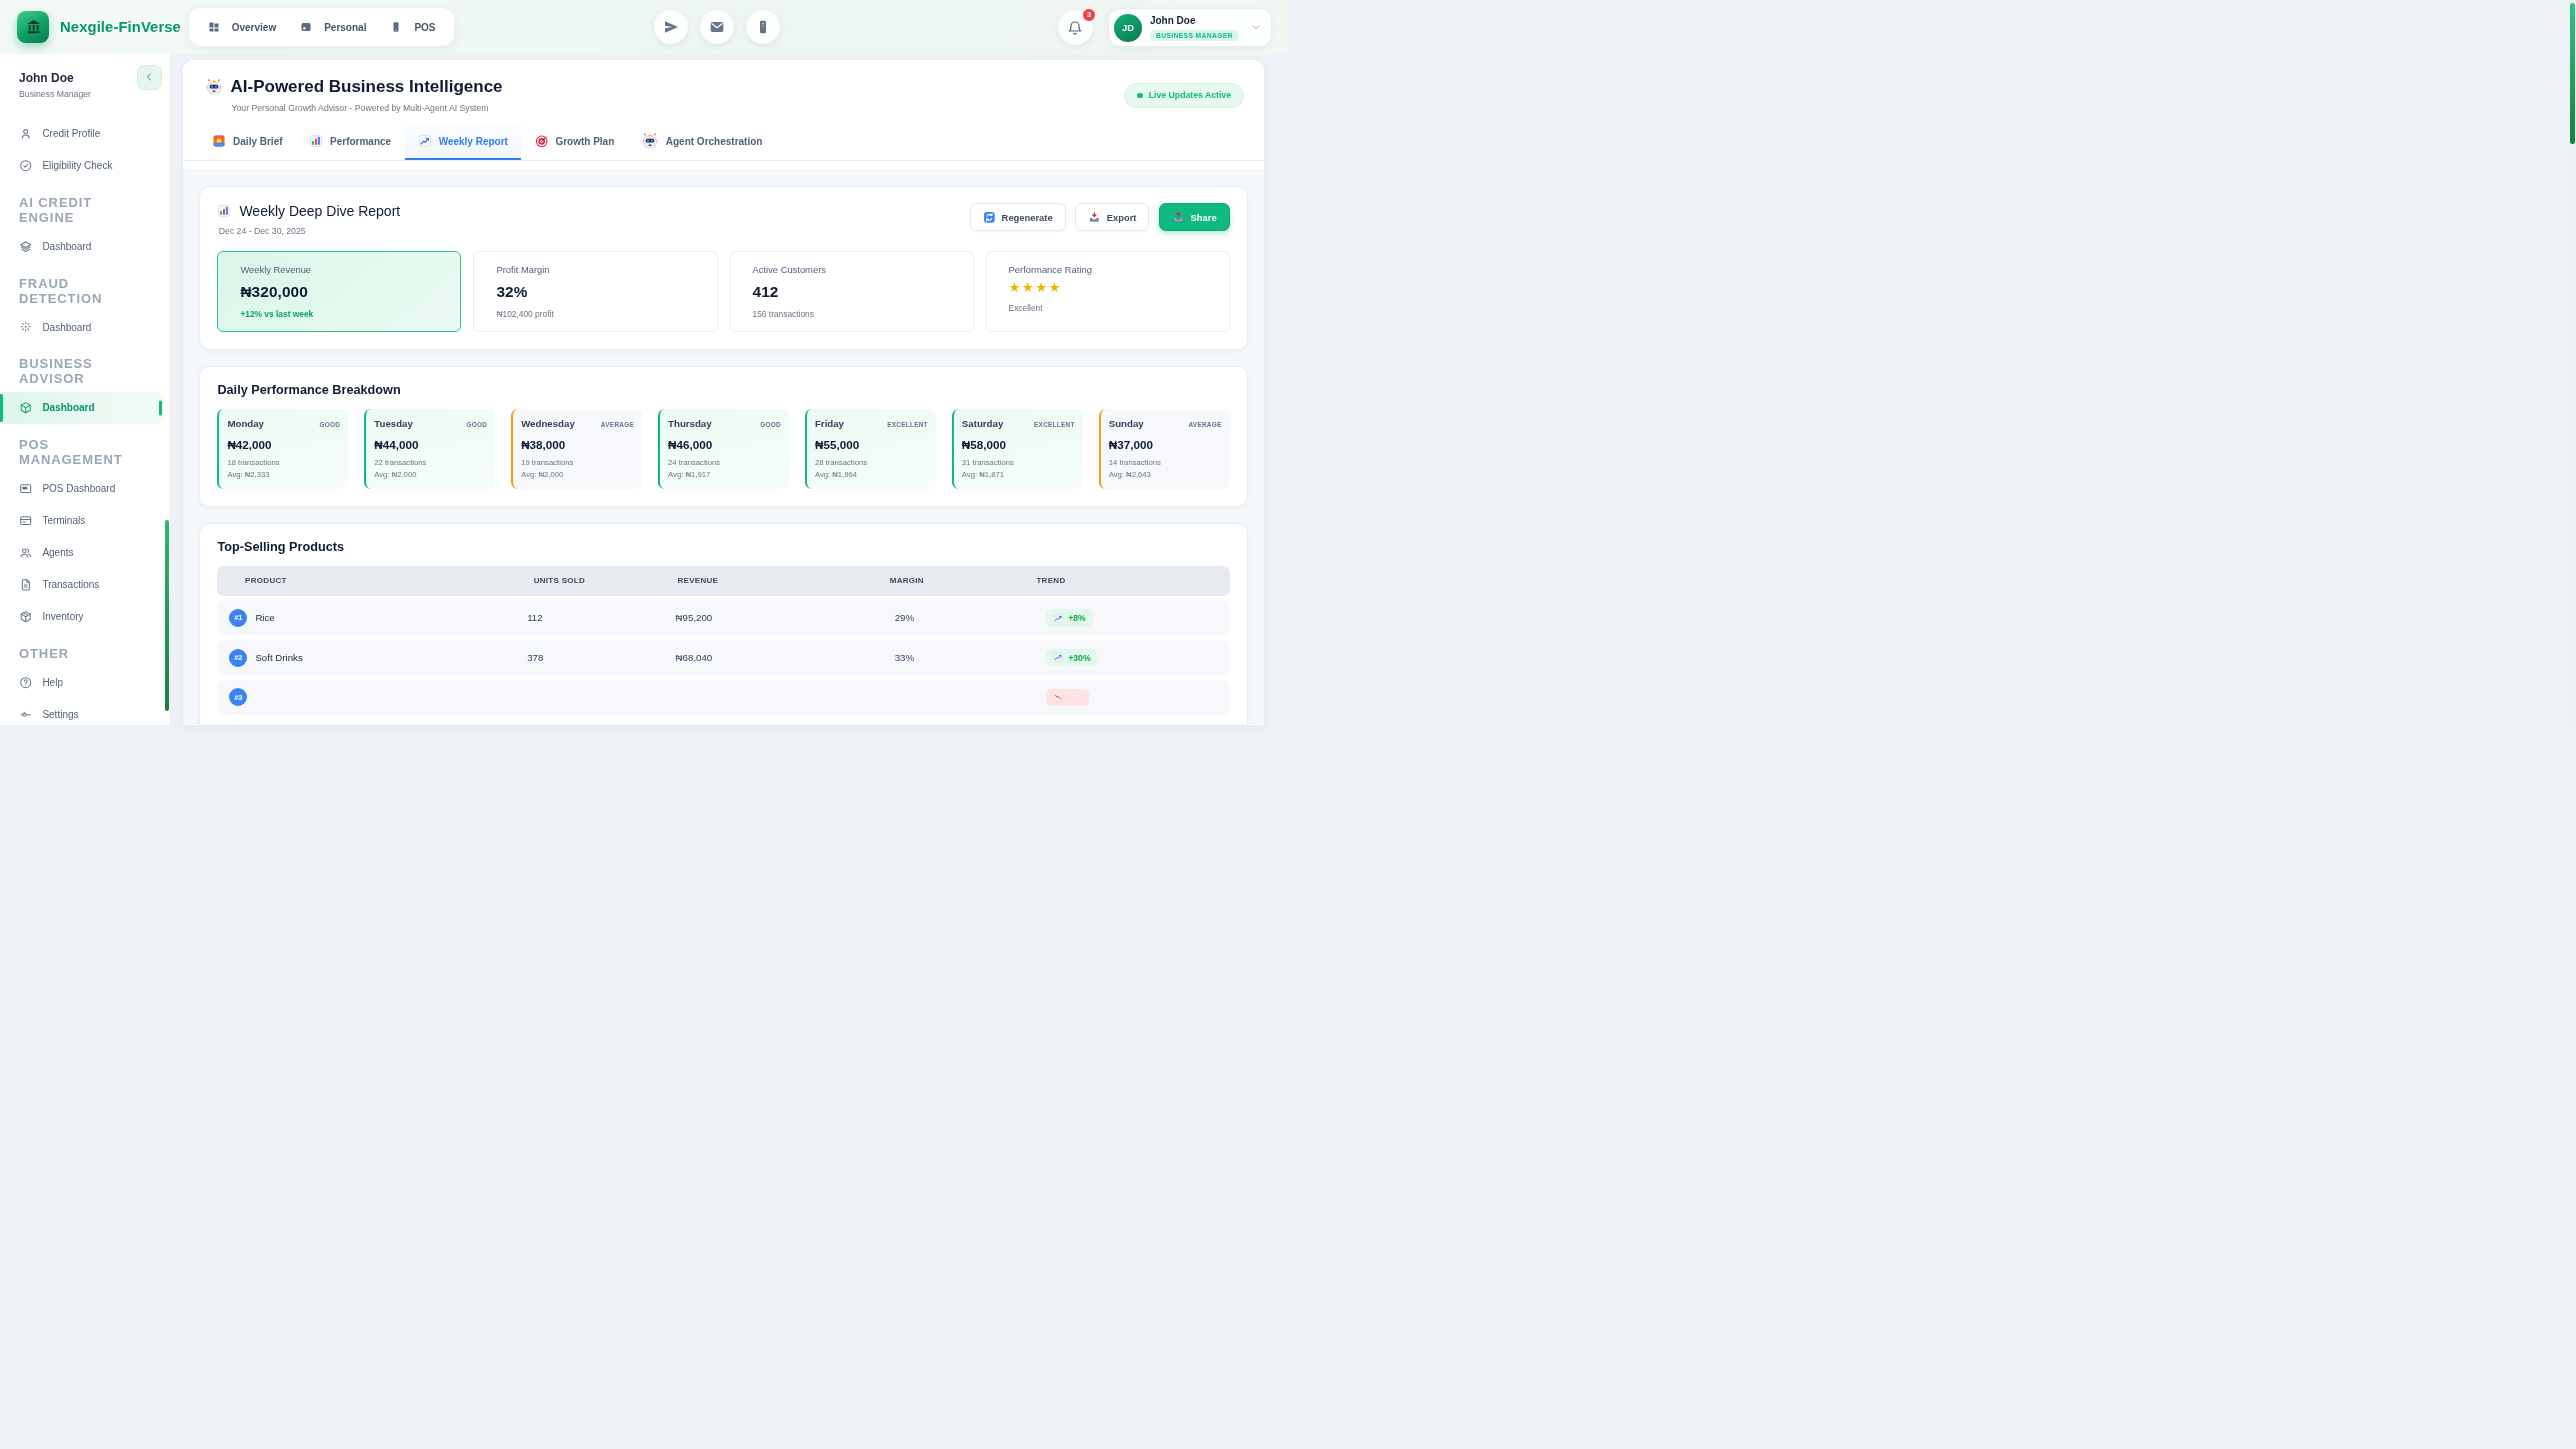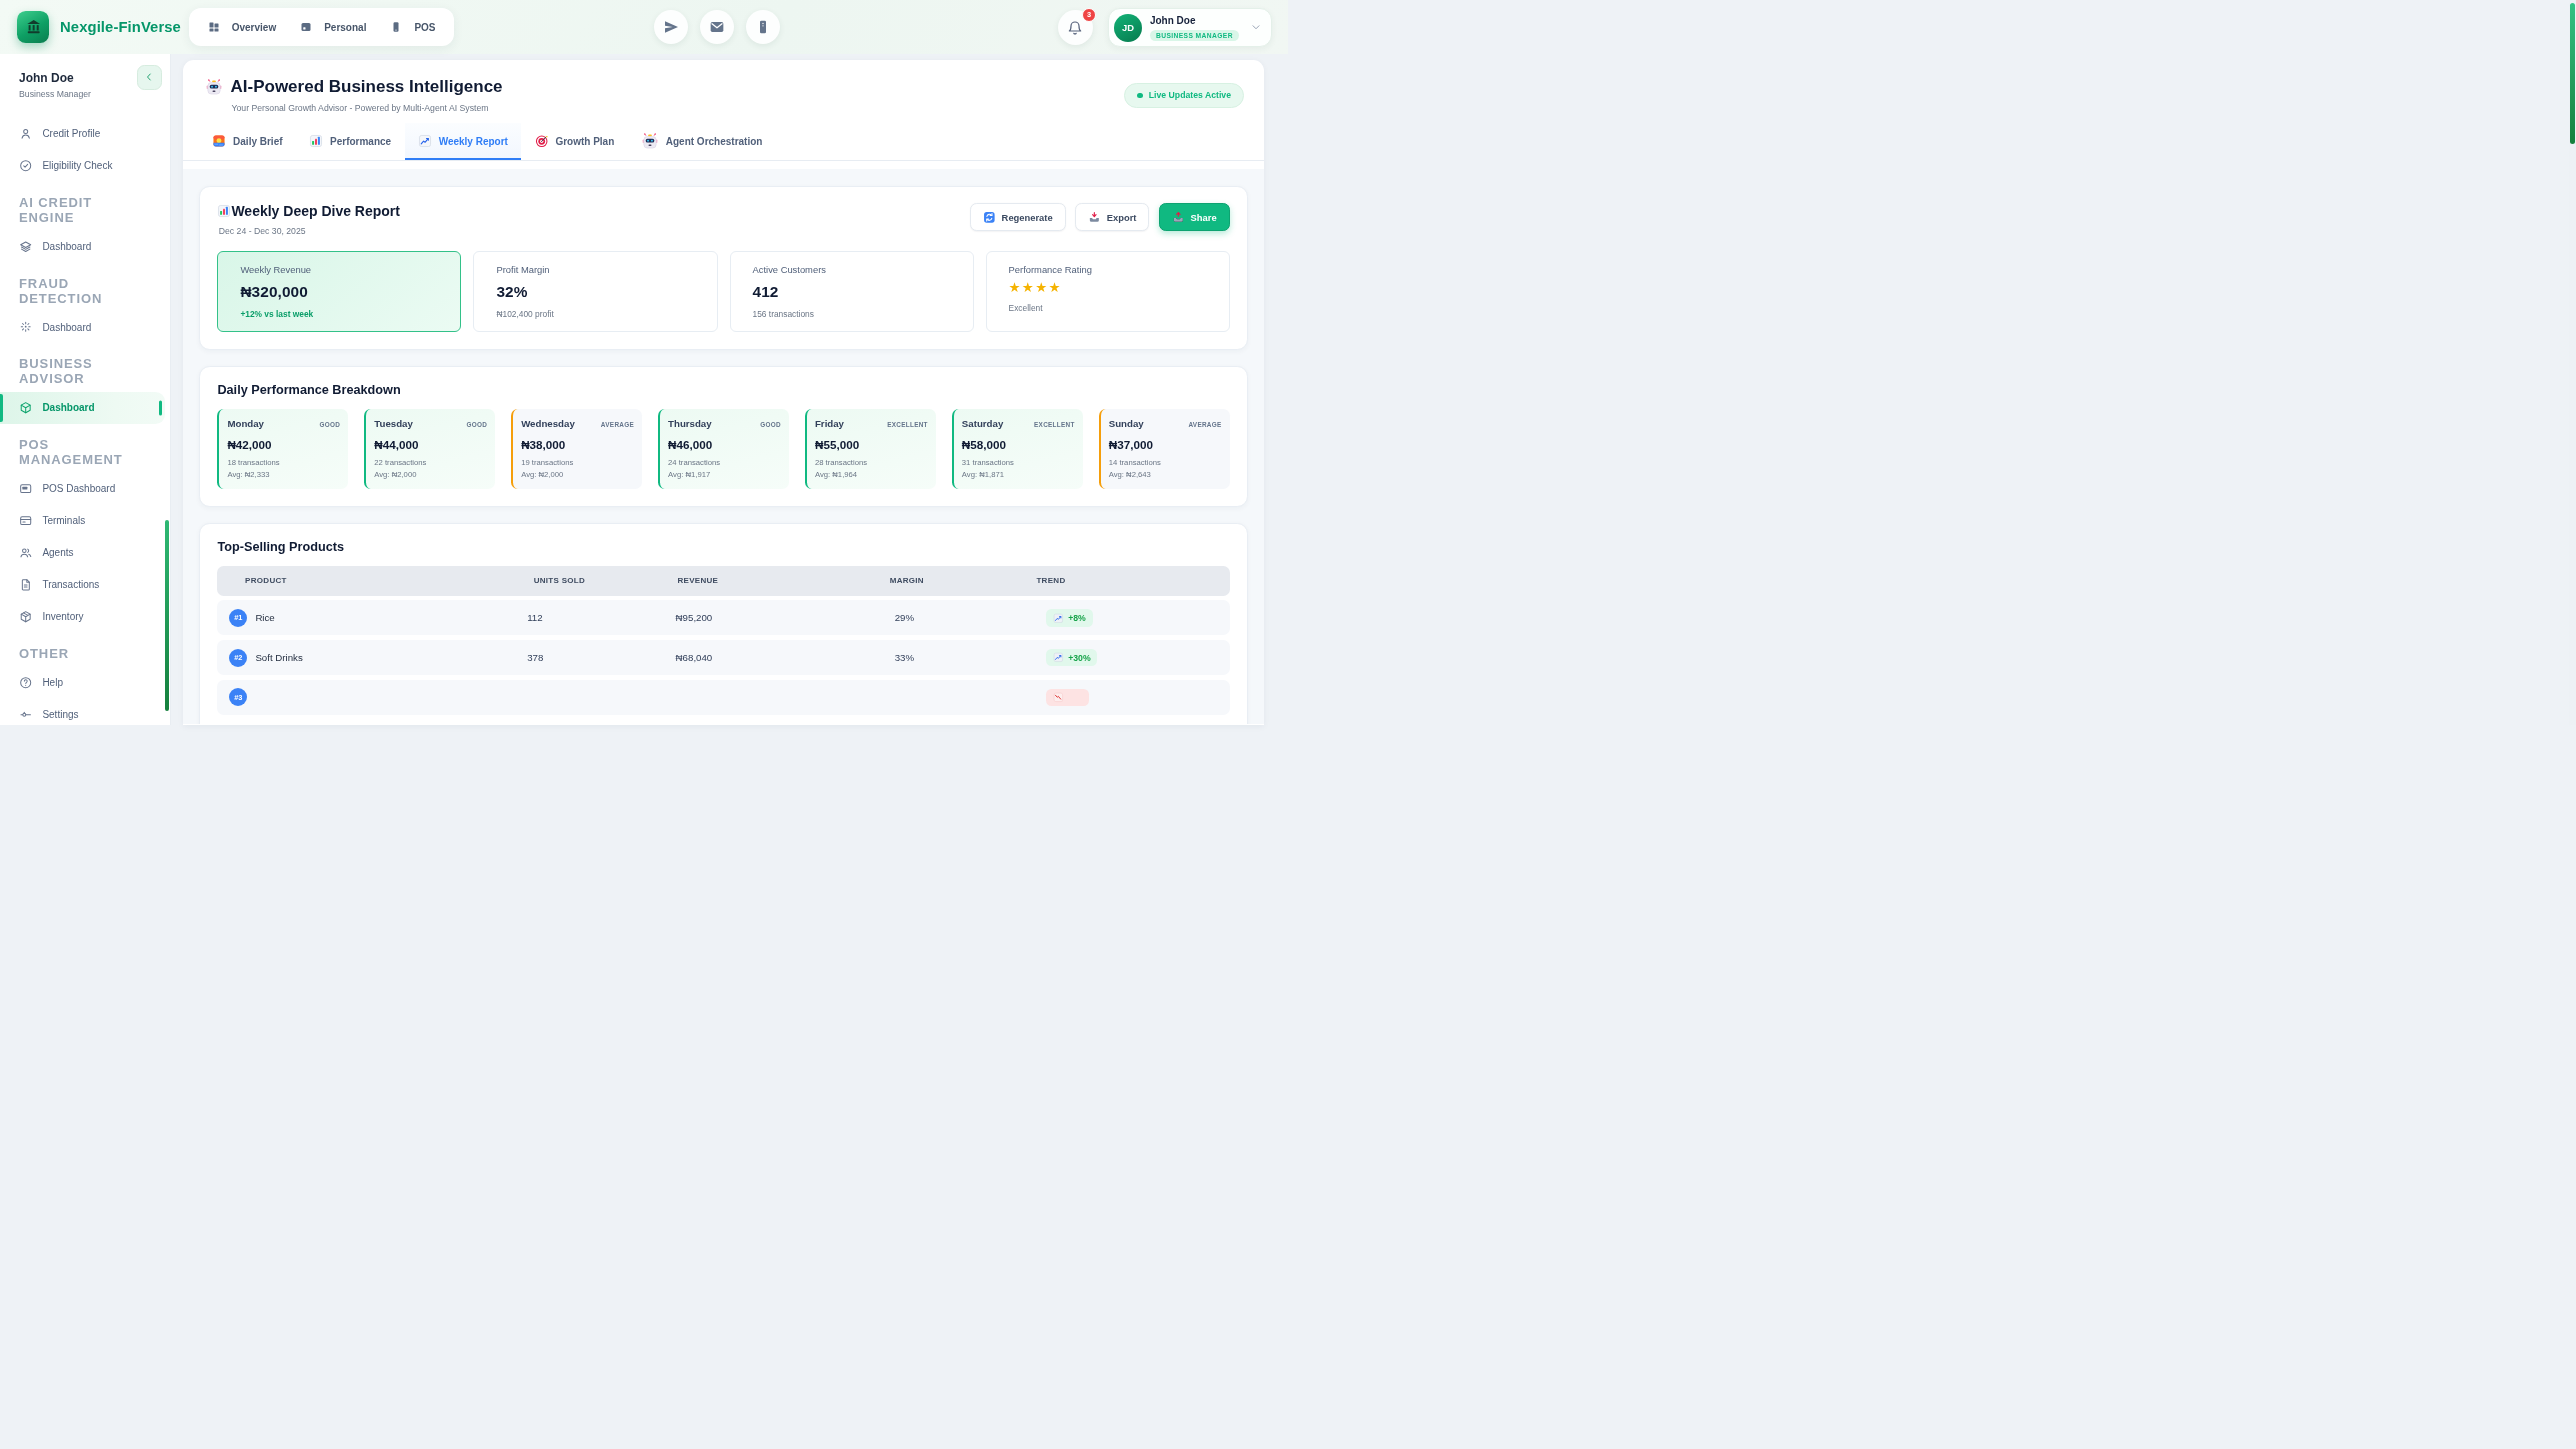--- a/index.html
+++ b/index.html
@@ -47,21 +47,21 @@
   .livebadge{display:flex;align-items:center;gap:6px;background:#e7f8ef;border:0.7px solid #d7f1e2;color:#10b981;font-size:8.7px;font-weight:700;border-radius:670px;padding:6.7px 12px;margin-top:5.4px}
   .livedot{width:5.4px;height:5.4px;border-radius:50%;background:#10b981}
   .tabs{display:flex;align-items:stretch;padding:0 16px;border-bottom:0.7px solid #e7ecf2;margin-top:1.3px}
   .tab{display:flex;align-items:center;gap:6.7px;padding:8.7px 13.4px 8px;font-size:10px;font-weight:600;color:#51607a;cursor:pointer;border-bottom:2px solid transparent}
   .tab.active{color:#2f7df6;background:linear-gradient(#fbfdff,#f2f7fe);border-bottom-color:#2f7df6}
   .content{position:absolute;left:0;top:109px;width:1081px;height:555px;background:#f5f8fb;padding:17.4px 16px;overflow:hidden}
   .card{background:#fff;border:0.7px solid #e9eef4;border-radius:10.7px;box-shadow:0 1.3px 5.4px rgba(25,45,70,.04)}
   
   .report{padding:16px 17.4px 17.4px}
   .rep-head{display:flex;justify-content:space-between;align-items:flex-start}
-  .rep-title{display:flex;align-items:center;gap:0;font-size:14px;font-weight:700;color:#101b33}
+  .rep-title{display:flex;align-items:center;gap:8px;font-size:14px;font-weight:400;color:#101b33}
   .rep-date{font-size:8.7px;color:#6b7686;margin-top:6.7px;margin-left:1.3px}
   .rep-actions{display:flex;gap:9.4px}
   .btn{display:flex;align-items:center;gap:6px;border-radius:6.7px;padding:6.7px 12px;font-size:9.4px;font-weight:700;border:0.7px solid #e5eaf0;background:#fff;color:#3c4a61;cursor:pointer;box-shadow:0 0.7px 1.3px rgba(16,24,40,.05)}
   .btn.primary{background:#10b981;border-color:#0ea371;color:#fff;box-shadow:0 2.7px 6.7px rgba(16,185,129,.3)}
   .stats{display:grid;grid-template-columns:repeat(4,1fr);gap:12px;margin-top:14.8px}
   .stat{border:0.7px solid #e7edf3;border-radius:6px;padding:12px 22px;background:#fff}
   .stat.hl{background:linear-gradient(140deg,#d9f6e8,#ebfbf3);border:1px solid #33c189;cursor:pointer}
   .stat-label{font-size:9.4px;color:#51607a}
   .stat-value{font-size:15.4px;font-weight:800;color:#101b33;margin-top:8px;letter-spacing:0.1px}
   .stat-sub{font-size:8.4px;color:#6b7686;margin-top:8px}

